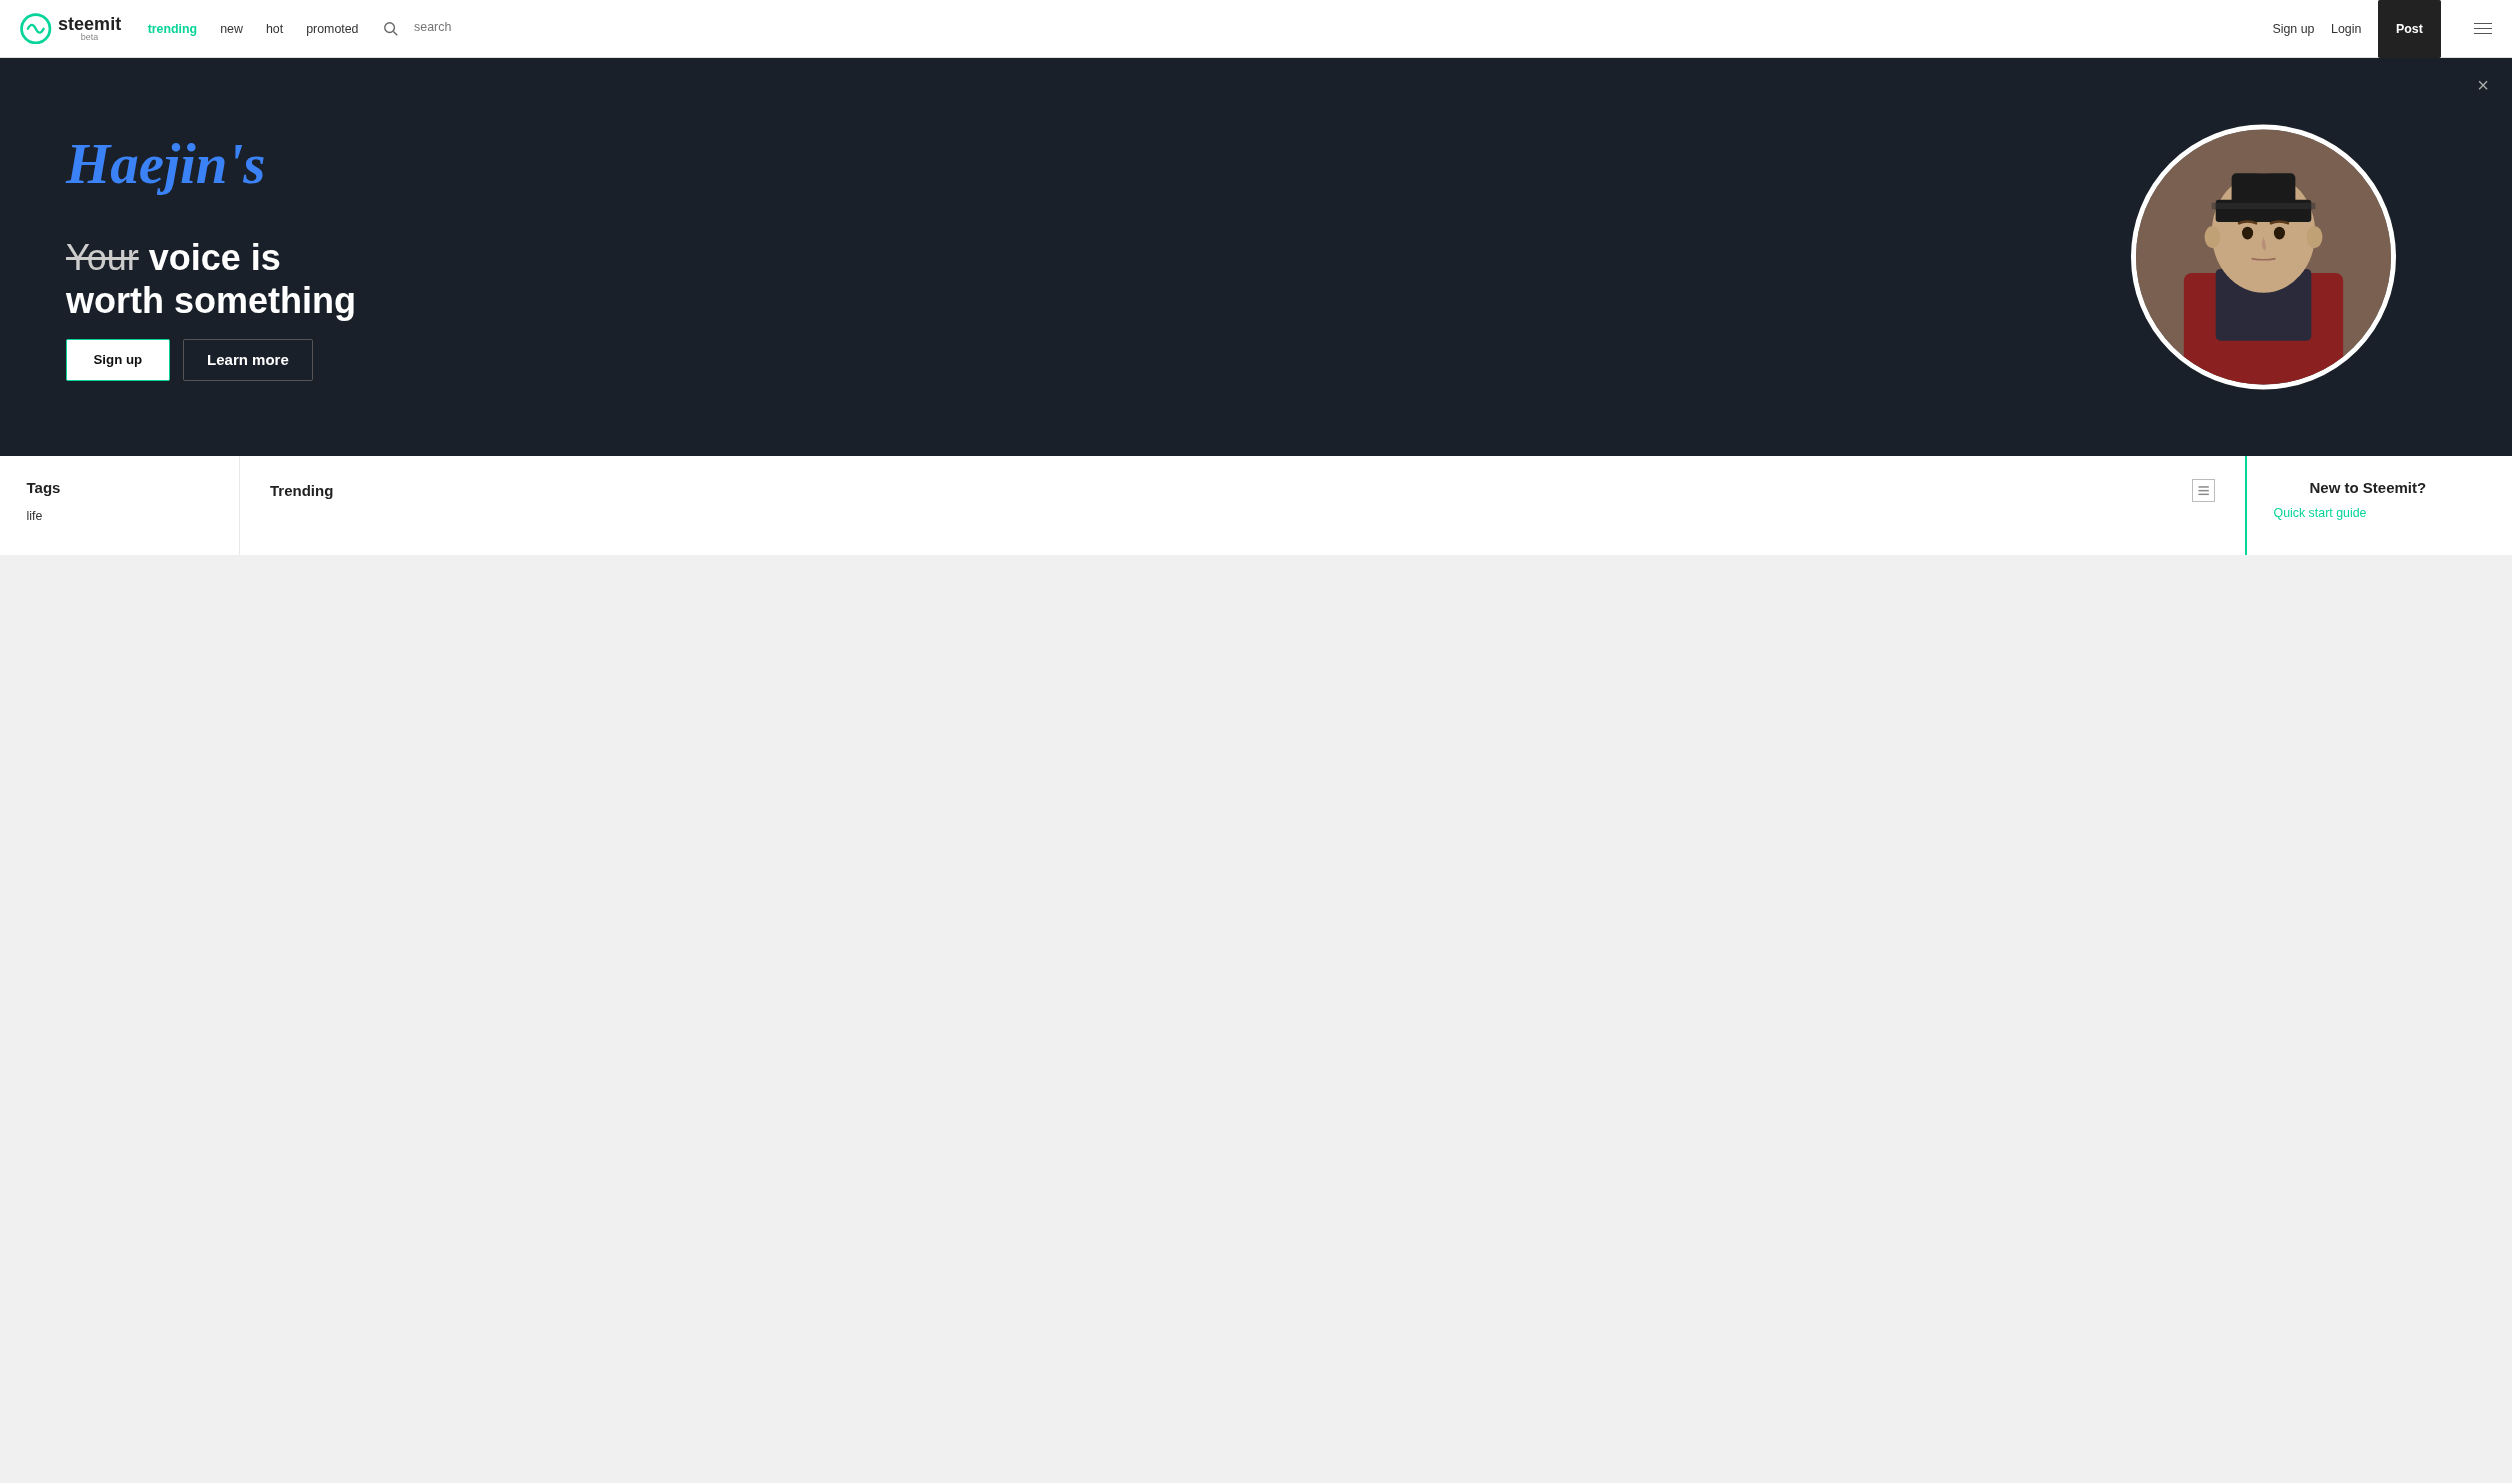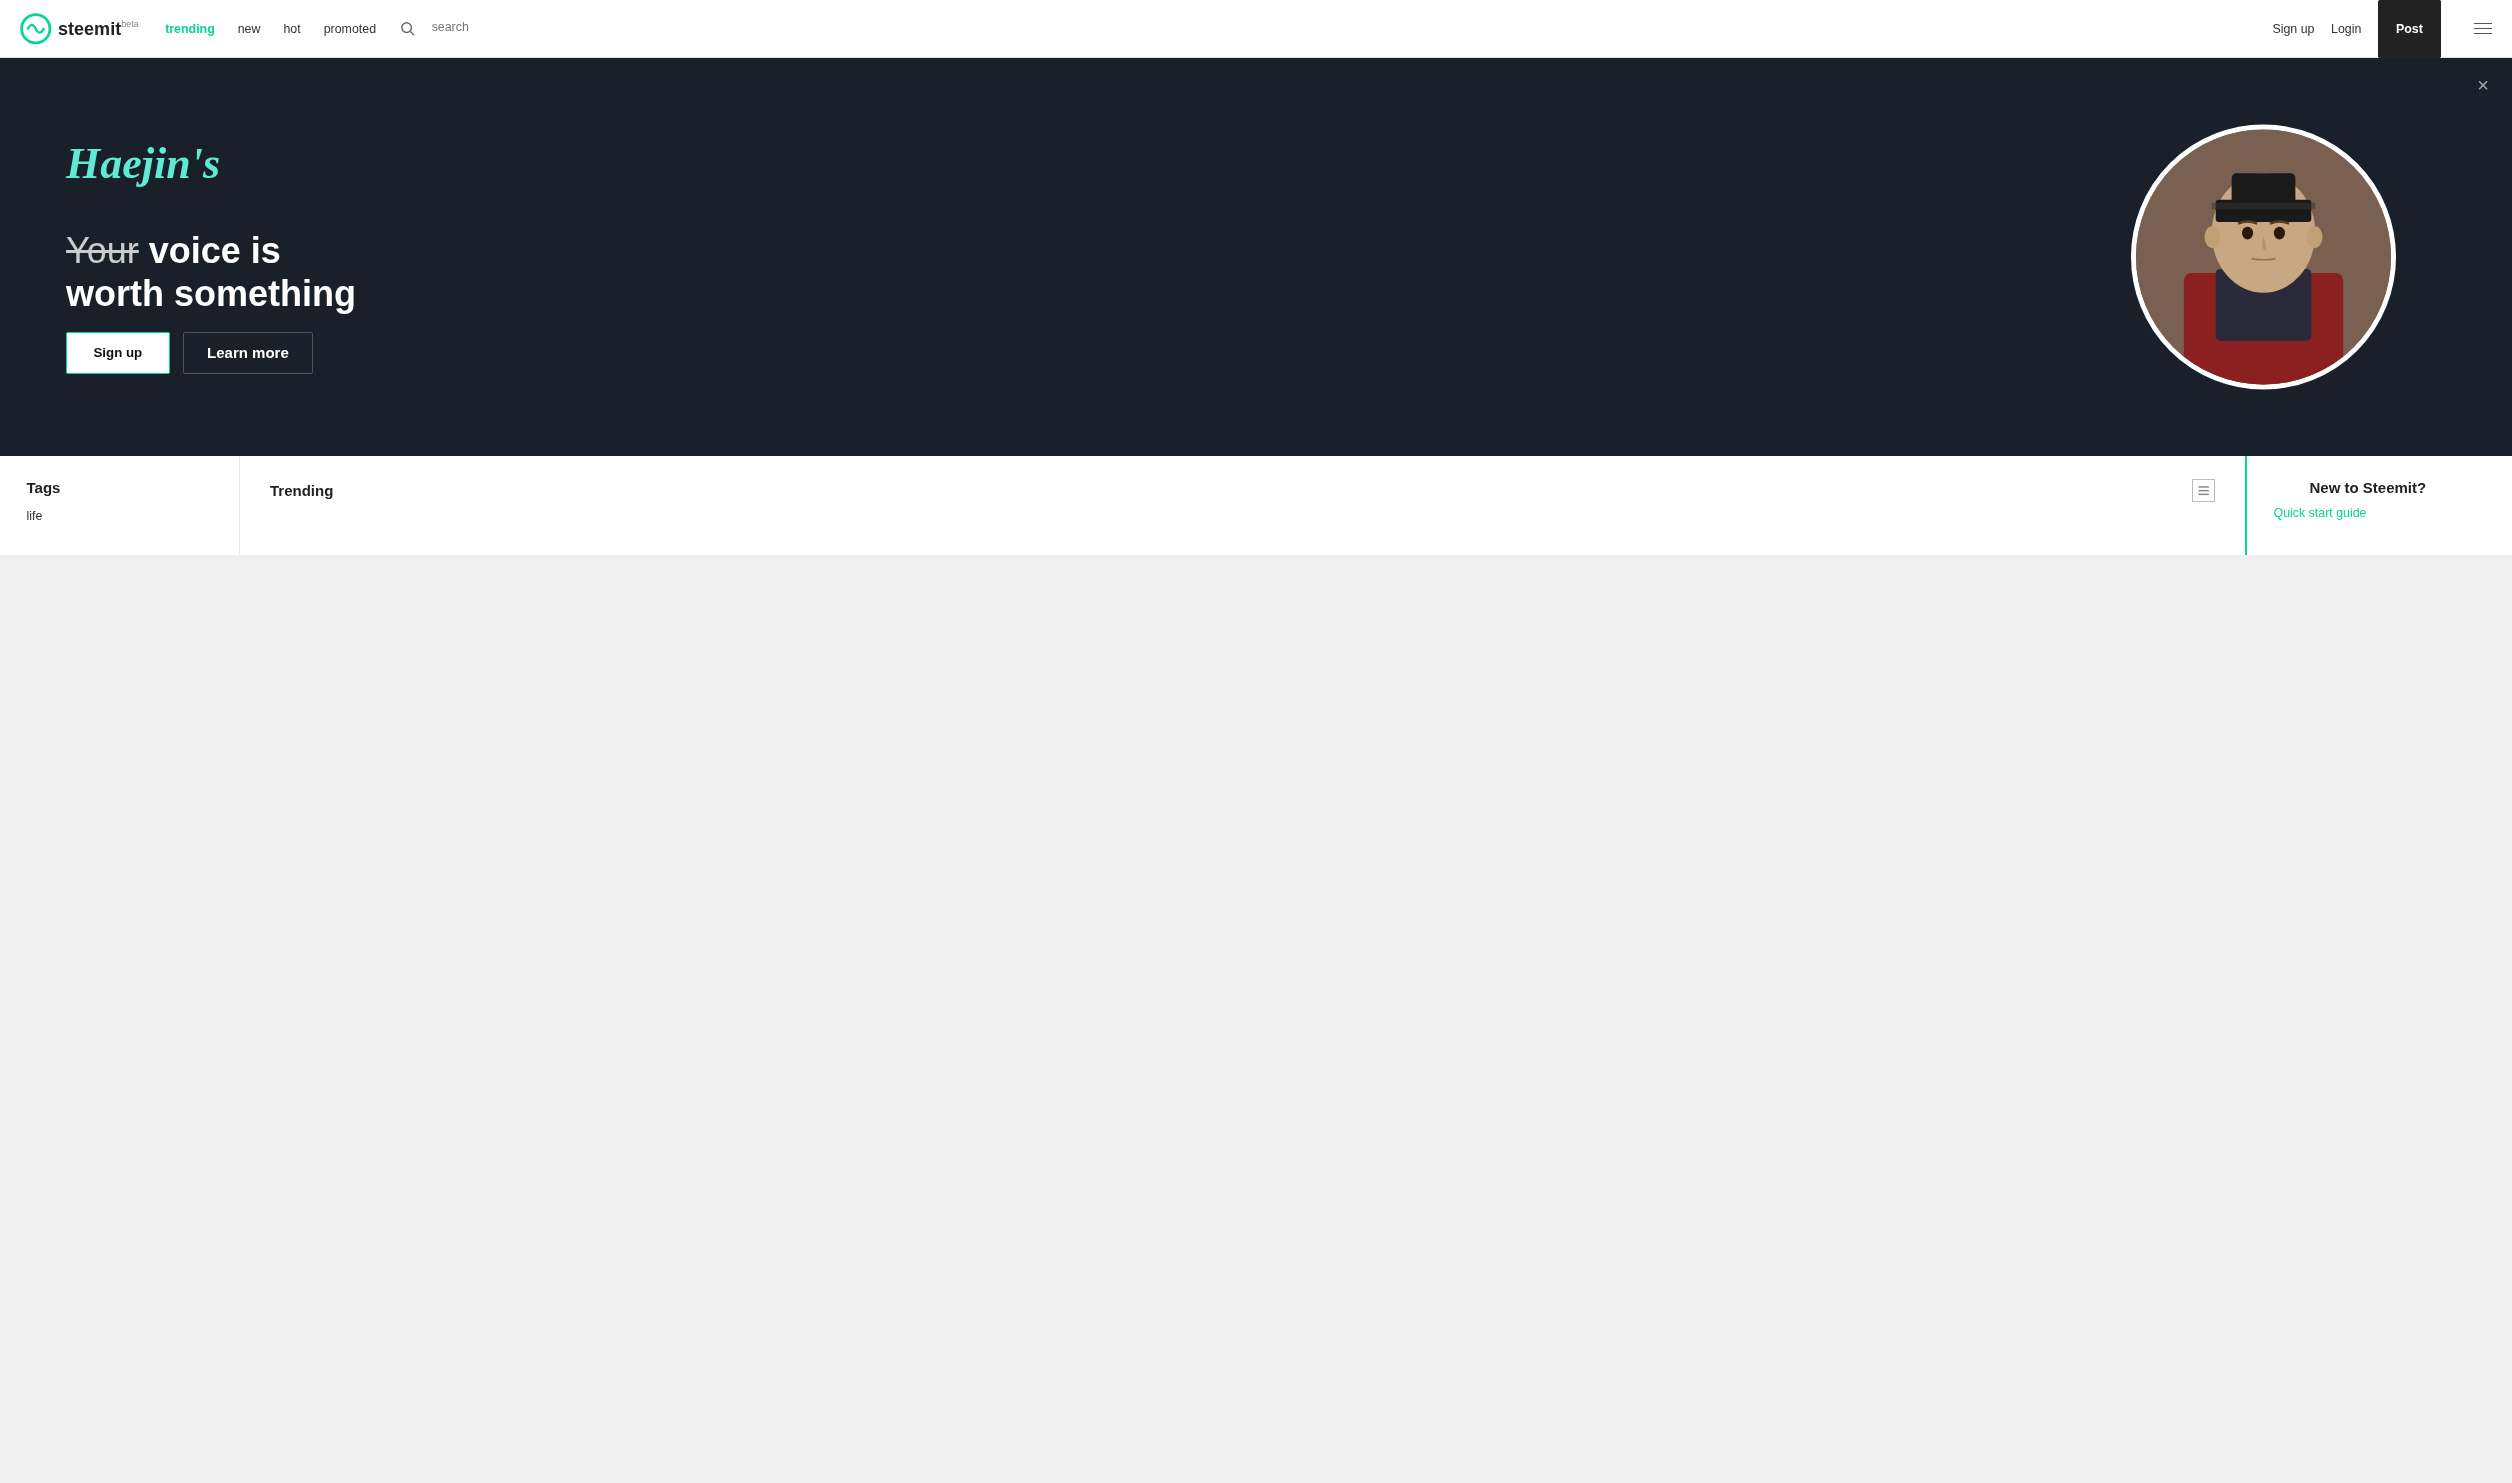--- a/index.html
+++ b/index.html
@@ -21,21 +21,21 @@
       align-items: center;
       gap: 6.6px;
       margin-right: 26.5px;
     }
     .logo-icon {
       width: 31.5px;
       height: 31.5px;
     }
     .logo-text-wrap {
       display: flex;
-      flex-direction: row;
+      flex-direction: column;
       line-height: 1;
     }
     .logo-name {
       font-size: 18px;
       font-weight: bold;
       color: #222;
       font-family: sans-serif;
     }
     .logo-beta {
       font-size: 9px;
@@ -139,22 +139,22 @@
     .hero-content {
       flex: 1;
       max-width: 431px;
     }
     .hero-title-wrap {
       margin-bottom: 16.6px;
     }
     .haejin-text {
       font-family: 'Georgia', serif;
       font-style: italic;
-      color: #5eead4;
-      font-size: 44px;
+      color: #3b82f6;
+      font-size: 57px;
       font-weight: 700;
       display: block;
       line-height: 1.1;
     }
     .hero-main-title {
       font-size: 36px;
       font-weight: 700;
       color: #fff;
       font-family: sans-serif;
       line-height: 1.2;

